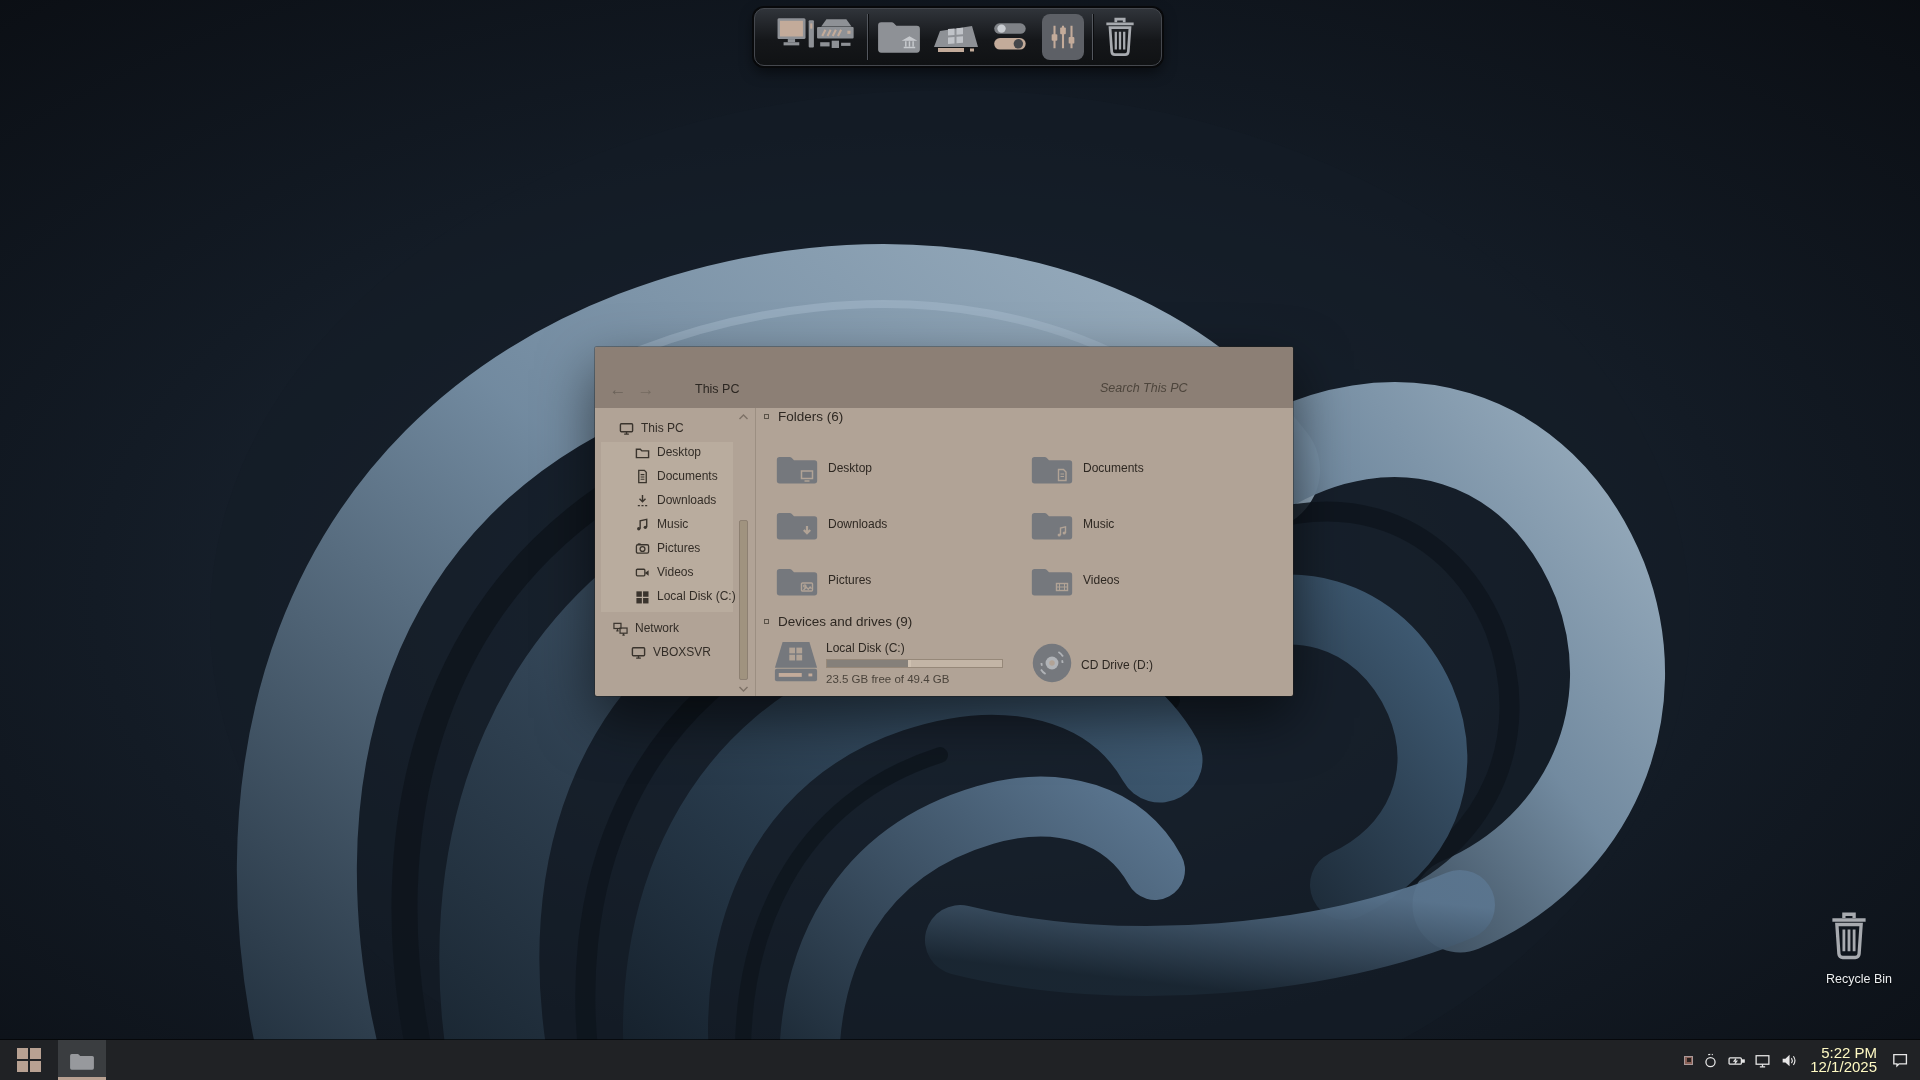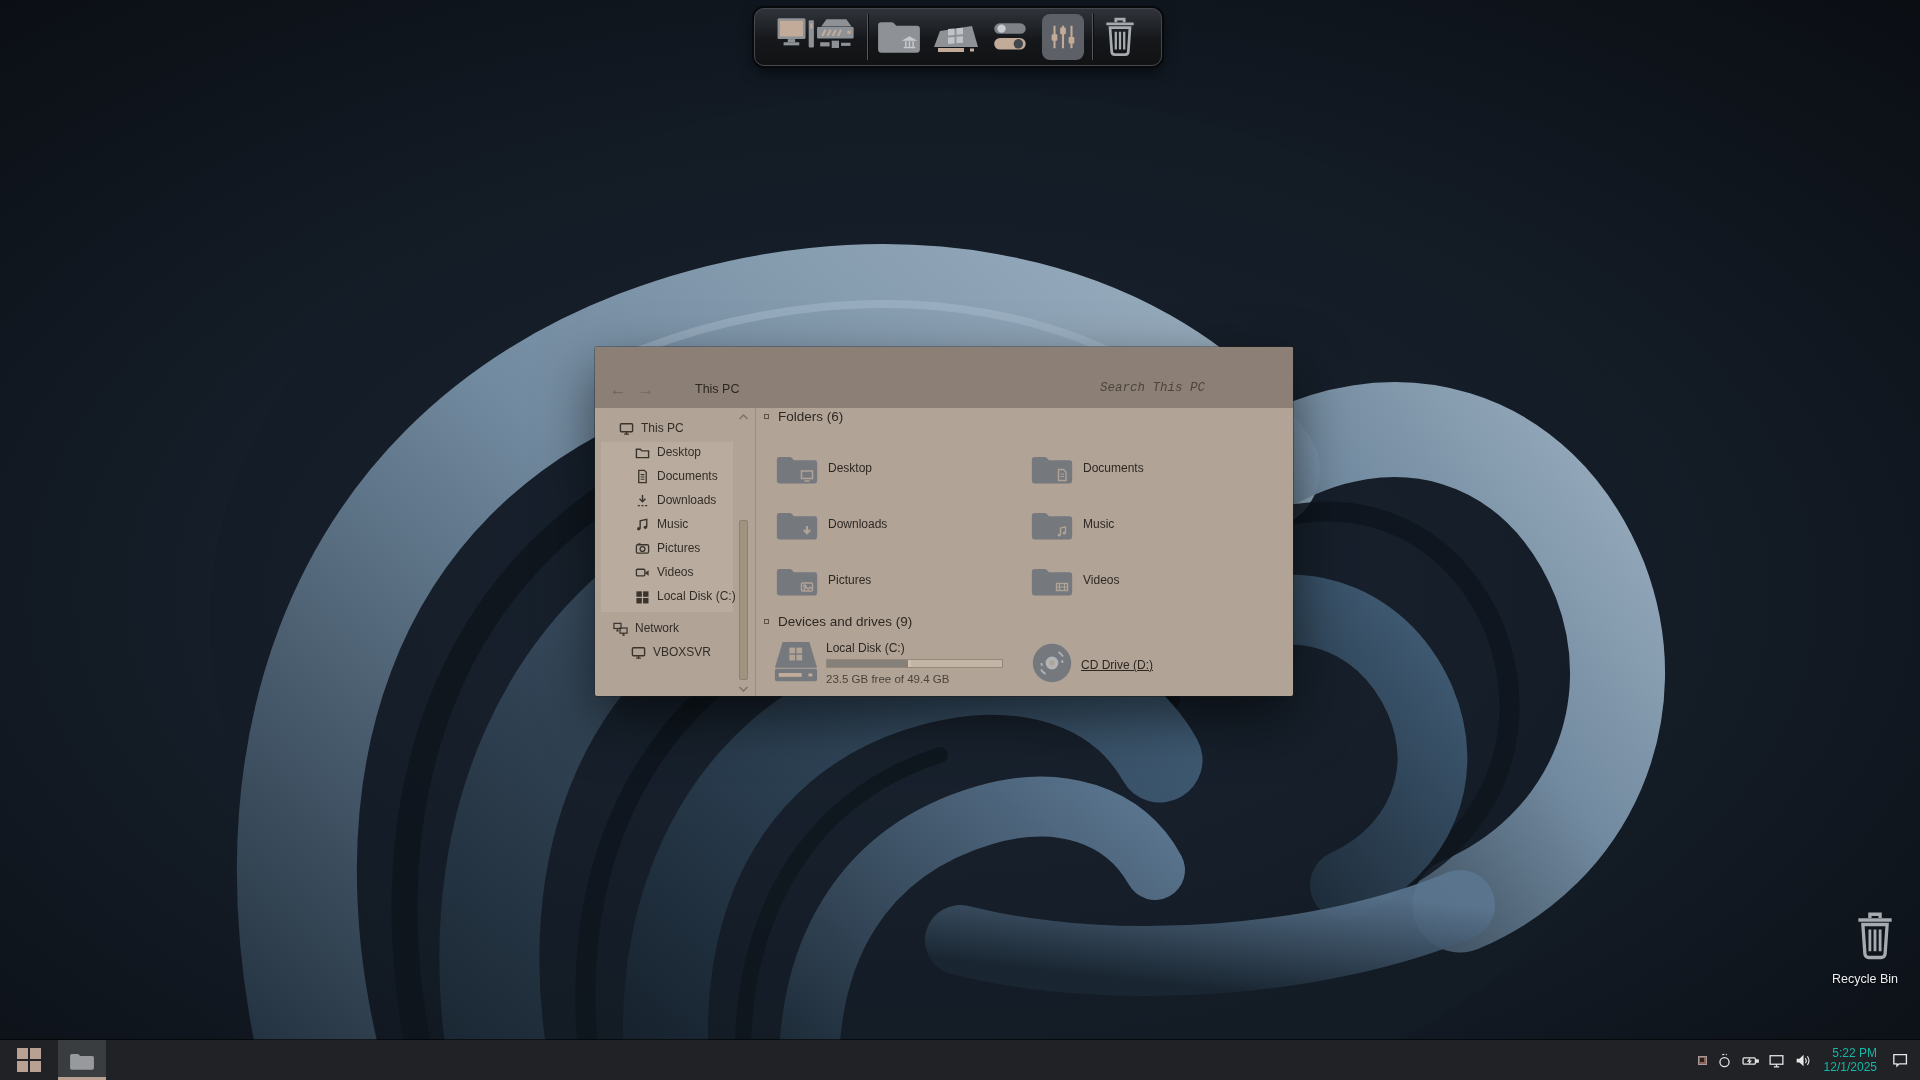--- a/index.html
+++ b/index.html
@@ -23,21 +23,21 @@
   
   .window { position:absolute; left:595px; top:347px; width:698px; height:349px; z-index:10;
     background:#b1a396; box-shadow:0 22px 55px rgba(0,0,0,.55), 0 0 0 1px rgba(50,42,34,.35);
     border-radius:2px; }
   .win-header { position:absolute; left:0; top:0; width:100%; height:61px; background:#8c7f75; border-radius:2px 2px 0 0; }
   .nav-arrow { position:absolute; top:33px; width:22px; height:20px; color:#6b6259; font-size:17px; line-height:20px; text-align:center; cursor:default; }
   .nav-back { left:12px; }
   .nav-fwd { left:40px; color:#746a60; }
   .addr-text { position:absolute; left:100px; top:35px; font-size:12.5px; color:#2c2722; }
   .search-box { position:absolute; left:505px; top:28px; width:175px; height:26px; background:transparent; border:none; outline:none;
-    font-family:Liberation Mono, monospace; font-size:12.5px; font-style:italic; color:#4d453c; }
+    font-family:Liberation Sans, sans-serif; font-size:12.5px; font-style:italic; color:#4d453c; }
   .search-box::placeholder { color:#4d453c; font-style:italic; opacity:1; }
 
   .win-body { position:absolute; left:0; top:61px; width:698px; height:288px; }
 
   
   .sidebar { position:absolute; left:0; top:0; width:160px; height:288px; }
   .sb-panel { position:absolute; left:6px; top:34px; width:132px; height:170px; background:#b9ac9e; }
   .sb-item { position:absolute; height:22px; display:flex; align-items:center; gap:7px; color:#332d27; font-size:12px; width:130px; }
   .sb-item .sbi { width:15px; height:15px; color:#3a342d; flex:0 0 auto; }
   .sb-sep { position:absolute; left:160px; top:0; width:1px; height:288px; background:#9c8f82; }
@@ -52,41 +52,41 @@
   .tile { position:absolute; width:250px; height:42px; display:flex; align-items:center; gap:9px; }
   .tile .bigfolder { width:44px; height:36px; color:#75787d; position:relative; flex:0 0 auto; }
   .tile .overlay { position:absolute; right:4px; bottom:3px; width:16px; height:16px; color:#b1a396; }
   .tile .t-label { font-size:12px; color:#2e2822; }
   .drive-icon { position:absolute; width:46px; height:46px; }
   .drive-info { position:absolute; width:200px; }
   .drive-label { font-size:12px; color:#2e2822; }
   .usage-track { margin-top:4px; width:177px; height:9px; background:#c3b5a6; border:1px solid #968879; }
   .usage-fill { height:100%; background:#85807a; border-right:3px solid #cfc1b1; }
   .free-text { margin-top:5px; font-size:11.5px; color:#4a433b; }
-  .cd-label { position:absolute; font-size:12px; color:#2e2822;text-decoration:underline; }
+  .cd-label { position:absolute; font-size:12px; color:#2e2822; }
 
   
-  .desk-icon { position:absolute; left:1826px; top:908px; width:72px; z-index:3; text-align:right; }
+  .desk-icon { position:absolute; left:1826px; top:908px; width:72px; z-index:3; text-align:left; }
   .desk-icon .glyph { width:46px; height:56px; margin:0 auto; color:#8d9196; }
   .desk-icon .lbl { margin-top:4px; font-size:12.5px; color:#eceff1; text-shadow:0 1px 2px rgba(0,0,0,.9); }
 
   
   .taskbar { position:absolute; left:0; bottom:0; width:1920px; height:40px; background:#202225; z-index:20;
     box-shadow:0 -1px 0 rgba(0,0,0,.6); display:flex; align-items:center; }
   .start-btn { width:46px; height:40px; display:flex; align-items:center; justify-content:center; margin-left:6px; }
   .start-grid { width:24px; height:24px; display:grid; grid-template-columns:11px 11px; grid-template-rows:11px 11px; gap:2px; }
   .start-grid span { background:#b8a192; }
   .task-btn { width:48px; height:40px; margin-left:6px; position:relative; display:flex; align-items:center; justify-content:center; background:#3a3d40; }
   .task-btn .underline { position:absolute; left:0; bottom:0; width:100%; height:3px; background:#b8a192; }
   .task-btn svg { width:26px; height:21px; color:#97999d; }
   .tray { position:absolute; right:6px; top:0; height:40px; display:flex; align-items:center; gap:9px; }
   .tray-ico { width:17px; height:17px; color:#e6e6e6; }
   .tray-app { width:9px; height:9px; background:#8a6157; border:1px solid #a99; display:flex; align-items:center; justify-content:center; }
   .tray-app i { width:4px; height:4px; background:#2a2120; display:block; }
-  .clock { text-align:right; color:#14b8a6; font-size:12px; line-height:14px; padding:0 4px; }
+  .clock { text-align:right; color:#fef9c3; font-size:15px; line-height:14px; padding:0 4px; }
   .action-center { width:20px; height:18px; color:#e6e6e6; margin-right:4px; }
 </style>
 </head>
 <body>
 
 <div class="screen">
 
   <svg class="wallpaper" viewBox="0 0 1920 1080" preserveAspectRatio="none">
     <defs>
       <radialGradient id="bg" cx="48%" cy="55%" r="78%">

